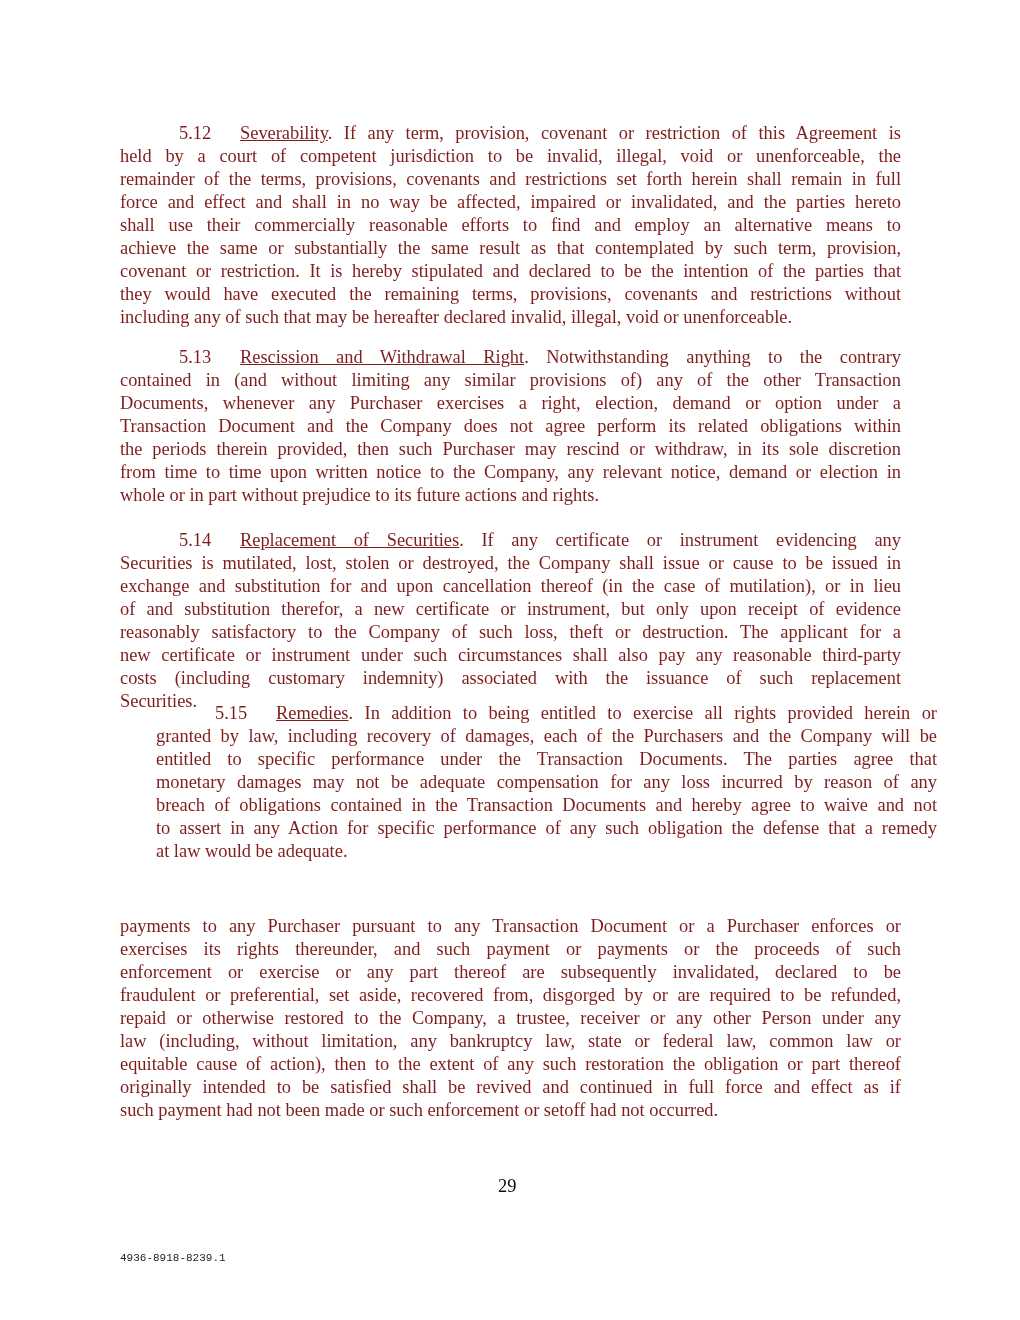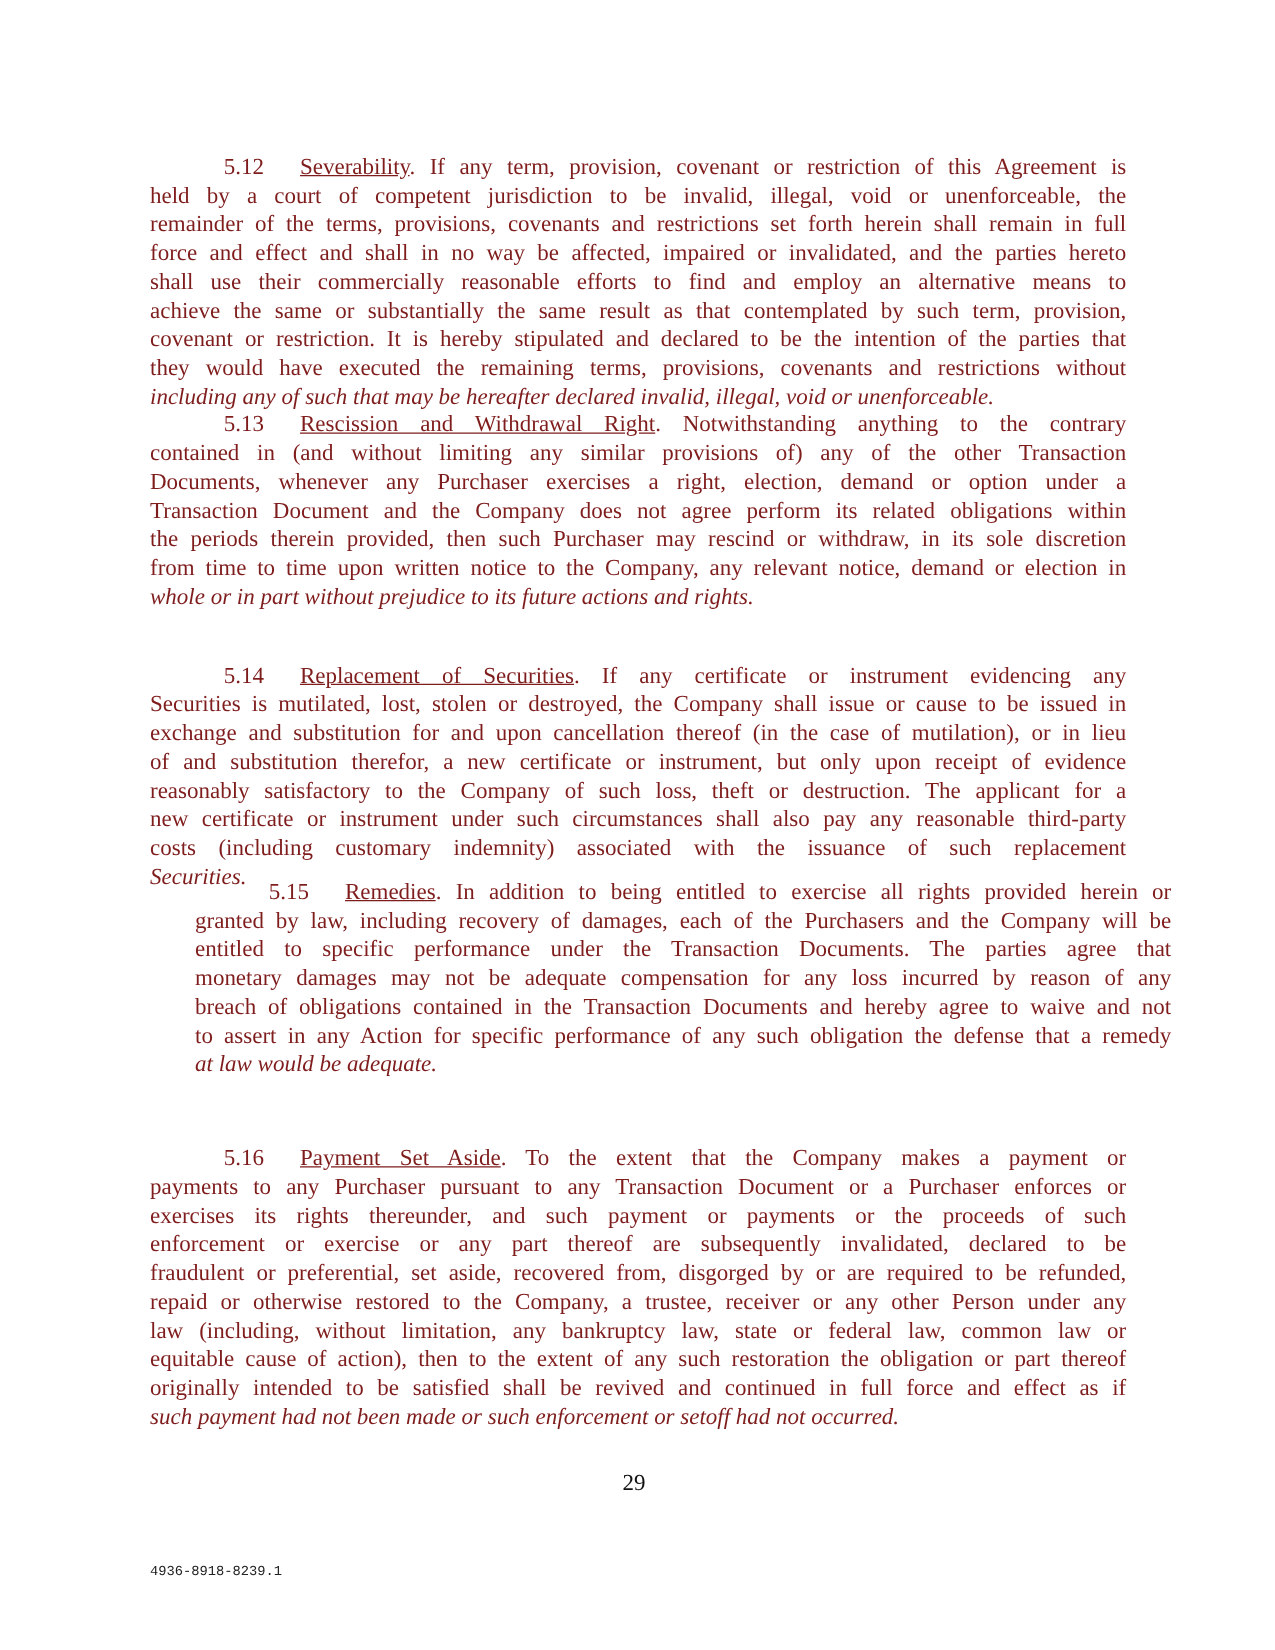--- a/index.html
+++ b/index.html
@@ -1,20 +1,20 @@
 <!DOCTYPE html>
 <html><head>
 <meta charset="utf-8">
 <style>
   html, body { margin: 0; padding: 0; background: #ffffff; }
   body { width: 1020px; height: 1320px; position: relative; overflow: hidden; }
   .page { position: absolute; left: 0; top: 0; width: 1020px; height: 1320px; background: #fff; }
   .section { position: absolute; left: 120px; width: 781px; font-family: "Liberation Serif", serif; font-size: 18.4px; color: #7f1d1d; }
   .line { display: block; height: 23px; line-height: 23px; text-align: justify; text-align-last: justify; white-space: nowrap; overflow: visible; }
-  .line.last { text-align-last: left; font-style: italic; }
+  .line.last { text-align-last: left; }
   .line.first { padding-left: 59px; }
   .num { display: inline-block; width: 61px; }
   .heading { text-decoration: underline; }
   .footer-id { position: absolute; left: 120px; top: 1252px; font-family: Liberation Mono, monospace; font-size: 11px; color: #222; }
   .page-num { position: absolute; left: 498px; top: 1176px; font-family: "Liberation Serif", serif; font-size: 18.4px; color: #111; }
 </style>
 </head>
 <body>
 
 <div class="page">
@@ -23,21 +23,21 @@
         <span class="line first"><span class="num">5.12</span><span class="heading">Severability</span><span>. If any term, provision, covenant or restriction of this Agreement is</span></span>
         <span class="line">held by a court of competent jurisdiction to be invalid, illegal, void or unenforceable, the</span>
         <span class="line">remainder of the terms, provisions, covenants and restrictions set forth herein shall remain in full</span>
         <span class="line">force and effect and shall in no way be affected, impaired or invalidated, and the parties hereto</span>
         <span class="line">shall use their commercially reasonable efforts to find and employ an alternative means to</span>
         <span class="line">achieve the same or substantially the same result as that contemplated by such term, provision,</span>
         <span class="line">covenant or restriction. It is hereby stipulated and declared to be the intention of the parties that</span>
         <span class="line">they would have executed the remaining terms, provisions, covenants and restrictions without</span>
         <span class="line last">including any of such that may be hereafter declared invalid, illegal, void or unenforceable.</span>
       </div>
-      <div class="section" style="top: 328px;">
+      <div class="section" style="top: 346px;">
         <span class="line first"><span class="num">5.13</span><span class="heading">Rescission and Withdrawal Right</span><span>. Notwithstanding anything to the contrary</span></span>
         <span class="line">contained in (and without limiting any similar provisions of) any of the other Transaction</span>
         <span class="line">Documents, whenever any Purchaser exercises a right, election, demand or option under a</span>
         <span class="line">Transaction Document and the Company does not agree perform its related obligations within</span>
         <span class="line">the periods therein provided, then such Purchaser may rescind or withdraw, in its sole discretion</span>
         <span class="line">from time to time upon written notice to the Company, any relevant notice, demand or election in</span>
         <span class="line last">whole or in part without prejudice to its future actions and rights.</span>
       </div>
       <div class="section" style="top: 529px;">
         <span class="line first"><span class="num">5.14</span><span class="heading">Replacement of Securities</span><span>. If any certificate or instrument evidencing any</span></span>
@@ -52,21 +52,20 @@
       <div class="section" style="top: 702px; margin-left: 36px;">
         <span class="line first"><span class="num">5.15</span><span class="heading">Remedies</span><span>. In addition to being entitled to exercise all rights provided herein or</span></span>
         <span class="line">granted by law, including recovery of damages, each of the Purchasers and the Company will be</span>
         <span class="line">entitled to specific performance under the Transaction Documents. The parties agree that</span>
         <span class="line">monetary damages may not be adequate compensation for any loss incurred by reason of any</span>
         <span class="line">breach of obligations contained in the Transaction Documents and hereby agree to waive and not</span>
         <span class="line">to assert in any Action for specific performance of any such obligation the defense that a remedy</span>
         <span class="line last">at law would be adequate.</span>
       </div>
       <div class="section" style="top: 915px;">
-        <span class="line first"><span class="num">5.16</span><span class="heading">Payment Set Aside</span><span>. To the extent that the Company makes a payment or</span></span>
         <span class="line">payments to any Purchaser pursuant to any Transaction Document or a Purchaser enforces or</span>
         <span class="line">exercises its rights thereunder, and such payment or payments or the proceeds of such</span>
         <span class="line">enforcement or exercise or any part thereof are subsequently invalidated, declared to be</span>
         <span class="line">fraudulent or preferential, set aside, recovered from, disgorged by or are required to be refunded,</span>
         <span class="line">repaid or otherwise restored to the Company, a trustee, receiver or any other Person under any</span>
         <span class="line">law (including, without limitation, any bankruptcy law, state or federal law, common law or</span>
         <span class="line">equitable cause of action), then to the extent of any such restoration the obligation or part thereof</span>
         <span class="line">originally intended to be satisfied shall be revived and continued in full force and effect as if</span>
         <span class="line last">such payment had not been made or such enforcement or setoff had not occurred.</span>
       </div>

